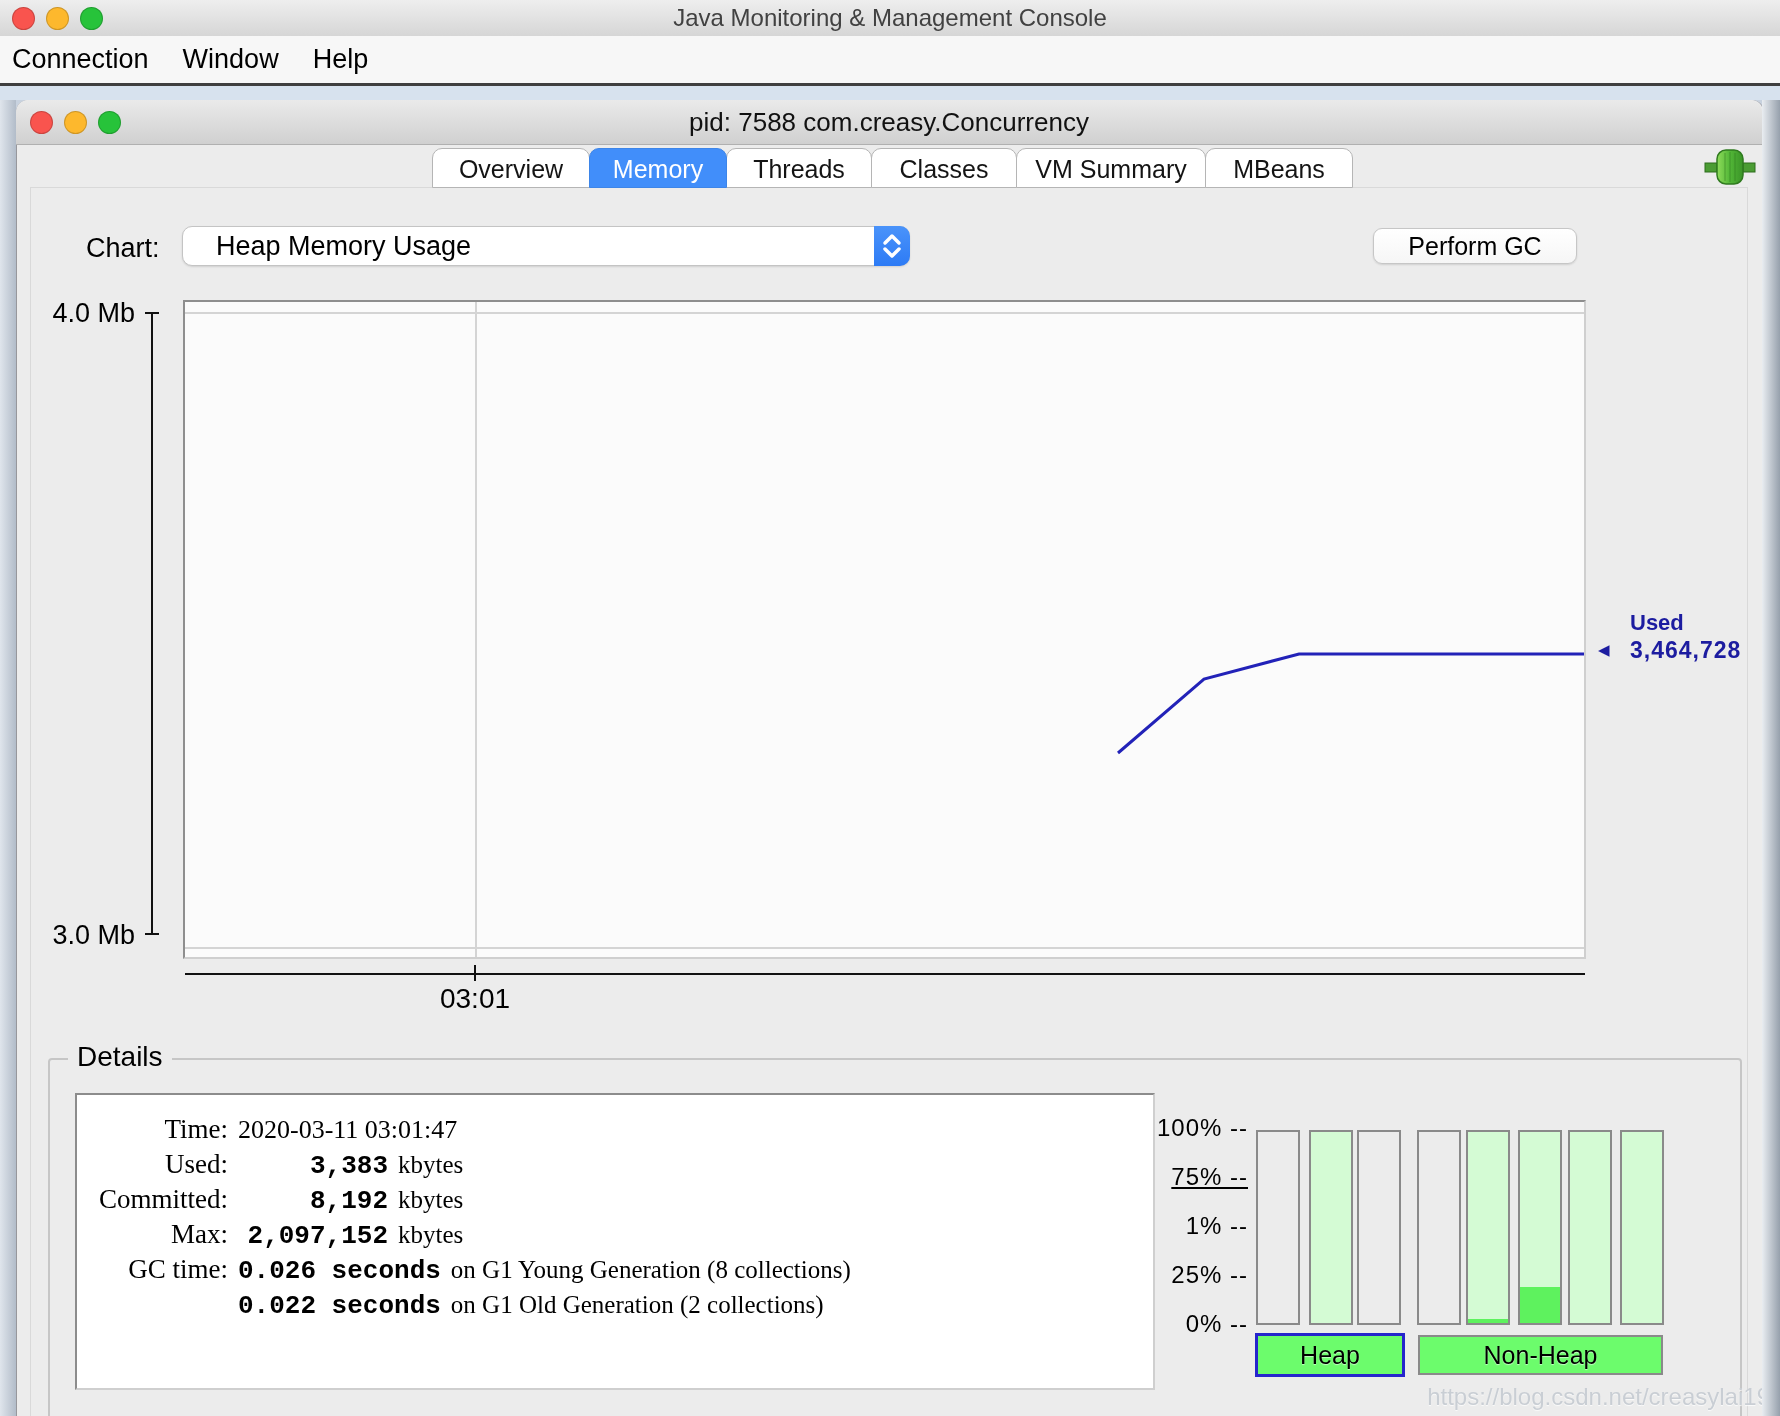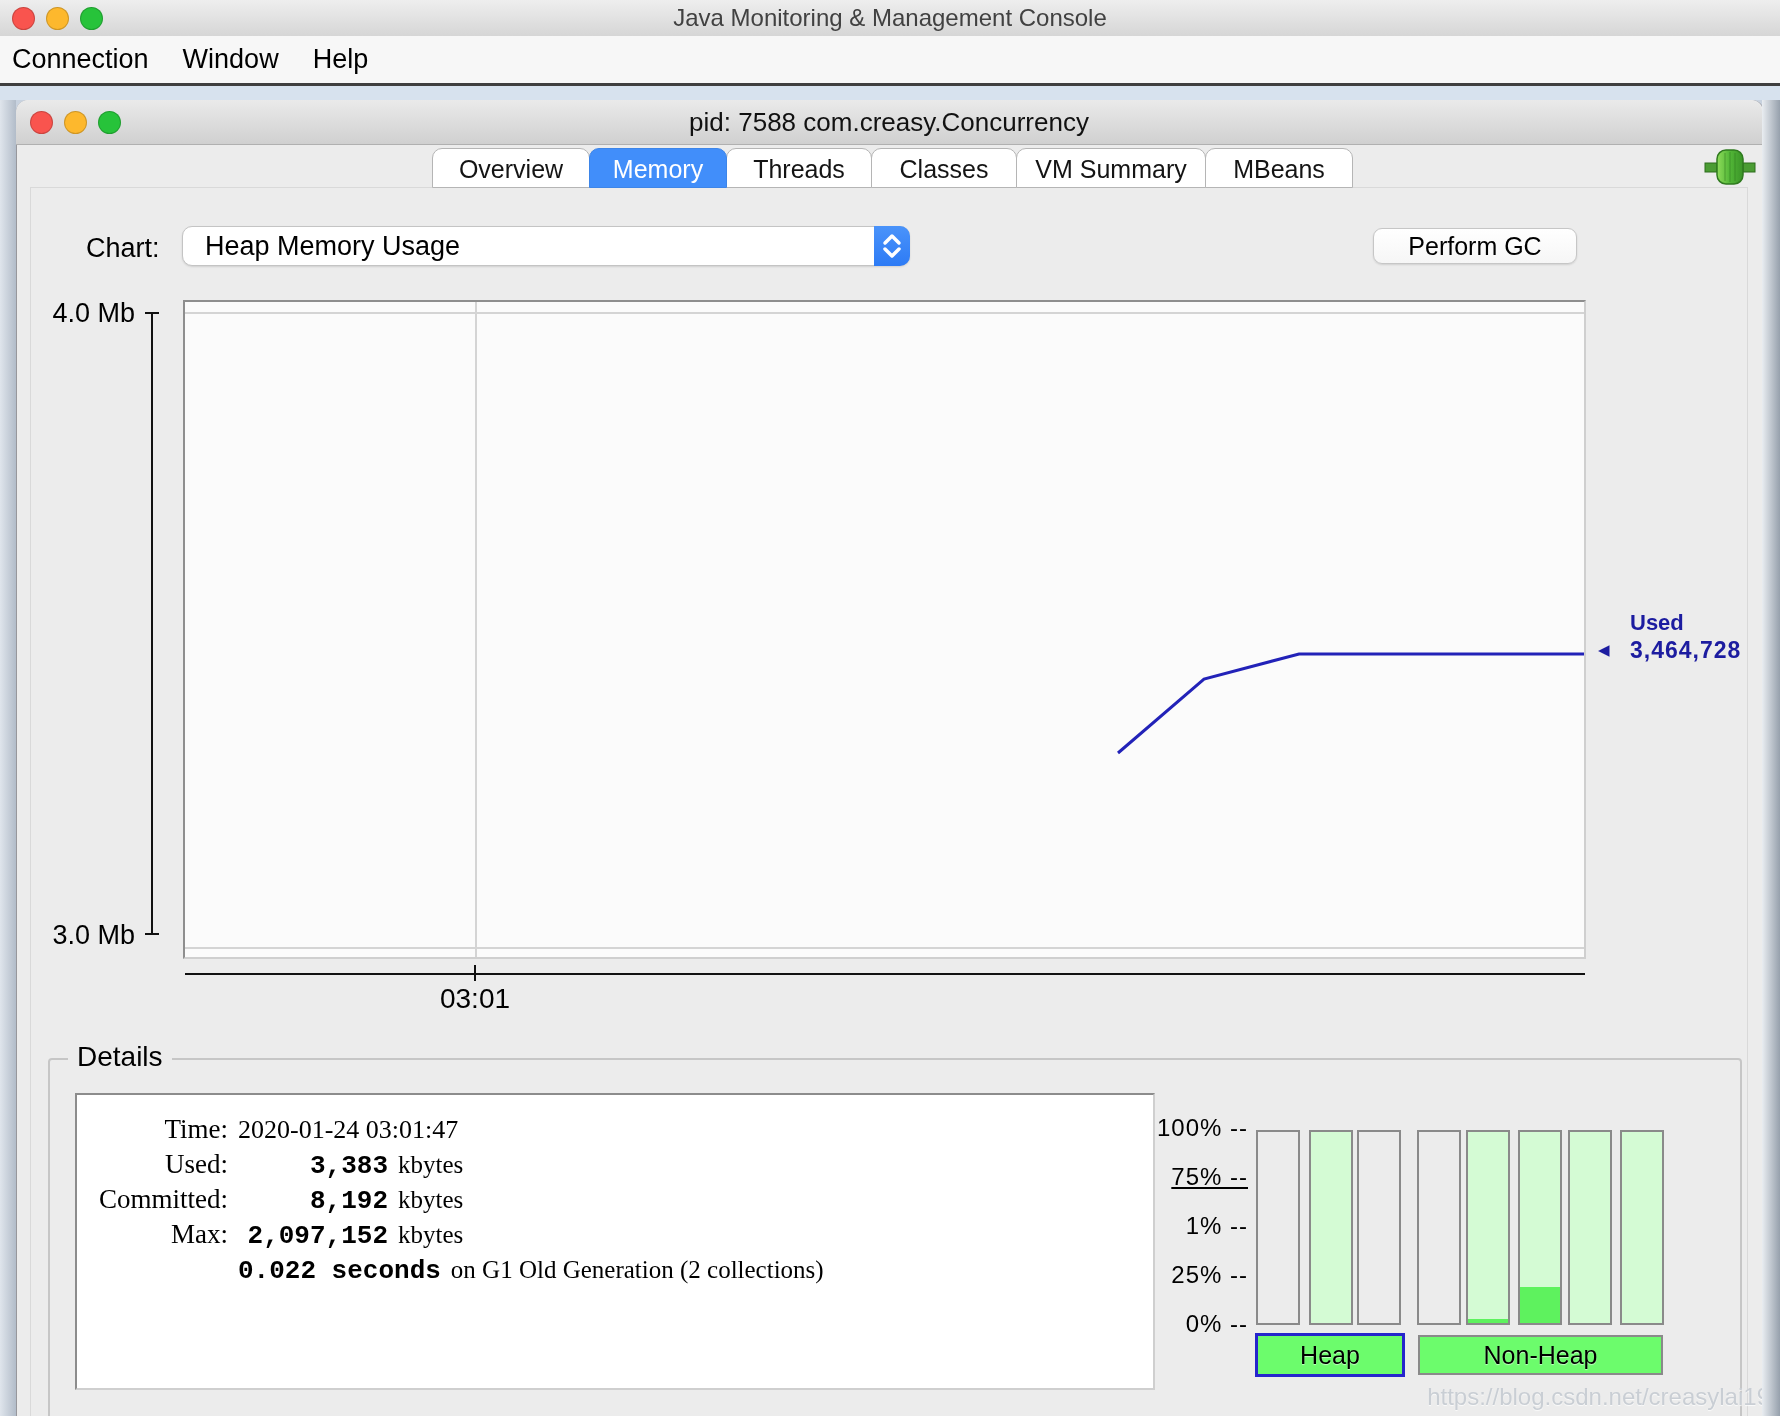--- a/index.html
+++ b/index.html
@@ -59,21 +59,21 @@
   .tab.selected{background:#418efa;border-color:#3d85e8;color:#ffffff;z-index:2;}
 
   
   .connect-icon{left:1704px;top:148px;width:52px;height:38px;}
 
   
   .chart-label{left:86px;top:229px;height:38px;line-height:38px;font-size:27px;color:#000;}
   .combo{left:182px;top:226px;width:728px;height:40px;background:#ffffff;
     border:1px solid #c4c4c4;border-radius:10px;box-sizing:border-box;
     box-shadow:0 1px 2px rgba(0,0,0,0.12);}
-  .combo-value{left:205px;top:226px;height:40px;line-height:40px;font-size:27px;color:#000;}
+  .combo-value{left:216px;top:226px;height:40px;line-height:40px;font-size:27px;color:#000;}
   .combo-stepper{left:874px;top:226px;width:36px;height:40px;
     background:linear-gradient(#4a93fa,#2d7bf5);
     border-top-right-radius:10px;border-bottom-right-radius:10px;}
   .gc-button{left:1373px;top:228px;width:204px;height:36px;line-height:34px;
     background:linear-gradient(#ffffff,#f6f6f6);border:1px solid #c6c6c6;border-radius:9px;
     box-sizing:border-box;text-align:center;font-size:25px;color:#000;
     box-shadow:0 1px 2px rgba(0,0,0,0.12);}
 
   
   .ylab{width:115px;height:30px;line-height:30px;text-align:right;font-size:27px;color:#000;}
@@ -210,33 +210,37 @@
 <div class="abs marker-arrow">◀</div>
 <div class="abs marker-name">Used</div>
 <div class="abs marker-value">3,464,728</div>
 
 <div class="abs groupbox"></div>
 <div class="abs group-label">Details</div>
 <div class="abs details-box"></div>
 <div class="abs drows" id="drows">
     <div class="drow">
       <span class="dlabel">Time:</span>
-      <span class="dcontent">2020-01-24 03:01:47</span>
+      <span class="dcontent">2020-03-11 03:01:47</span>
     </div>
     <div class="drow">
       <span class="dlabel">Used:</span>
       <span class="dcontent"><span class="dnum kb">3,383</span><span class="dunit">kbytes</span></span>
     </div>
     <div class="drow">
       <span class="dlabel">Committed:</span>
       <span class="dcontent"><span class="dnum kb">8,192</span><span class="dunit">kbytes</span></span>
     </div>
     <div class="drow">
       <span class="dlabel">Max:</span>
       <span class="dcontent"><span class="dnum kb">2,097,152</span><span class="dunit">kbytes</span></span>
+    </div>
+    <div class="drow">
+      <span class="dlabel">GC time:</span>
+      <span class="dcontent"><span class="dnum gc">0.026 seconds</span><span class="dunit">on G1 Young Generation (8 collections)</span></span>
     </div>
     <div class="drow">
       <span class="dlabel"></span>
       <span class="dcontent"><span class="dnum gc">0.022 seconds</span><span class="dunit">on G1 Old Generation (2 collections)</span></span>
     </div>
   </div>
 
 <div id="pctLabels">
     <div class="abs pct-label" style="top: 1113px;">100% --</div>
     <div class="abs pct-label" style="top: 1162px; text-decoration: underline;">75% --</div>

